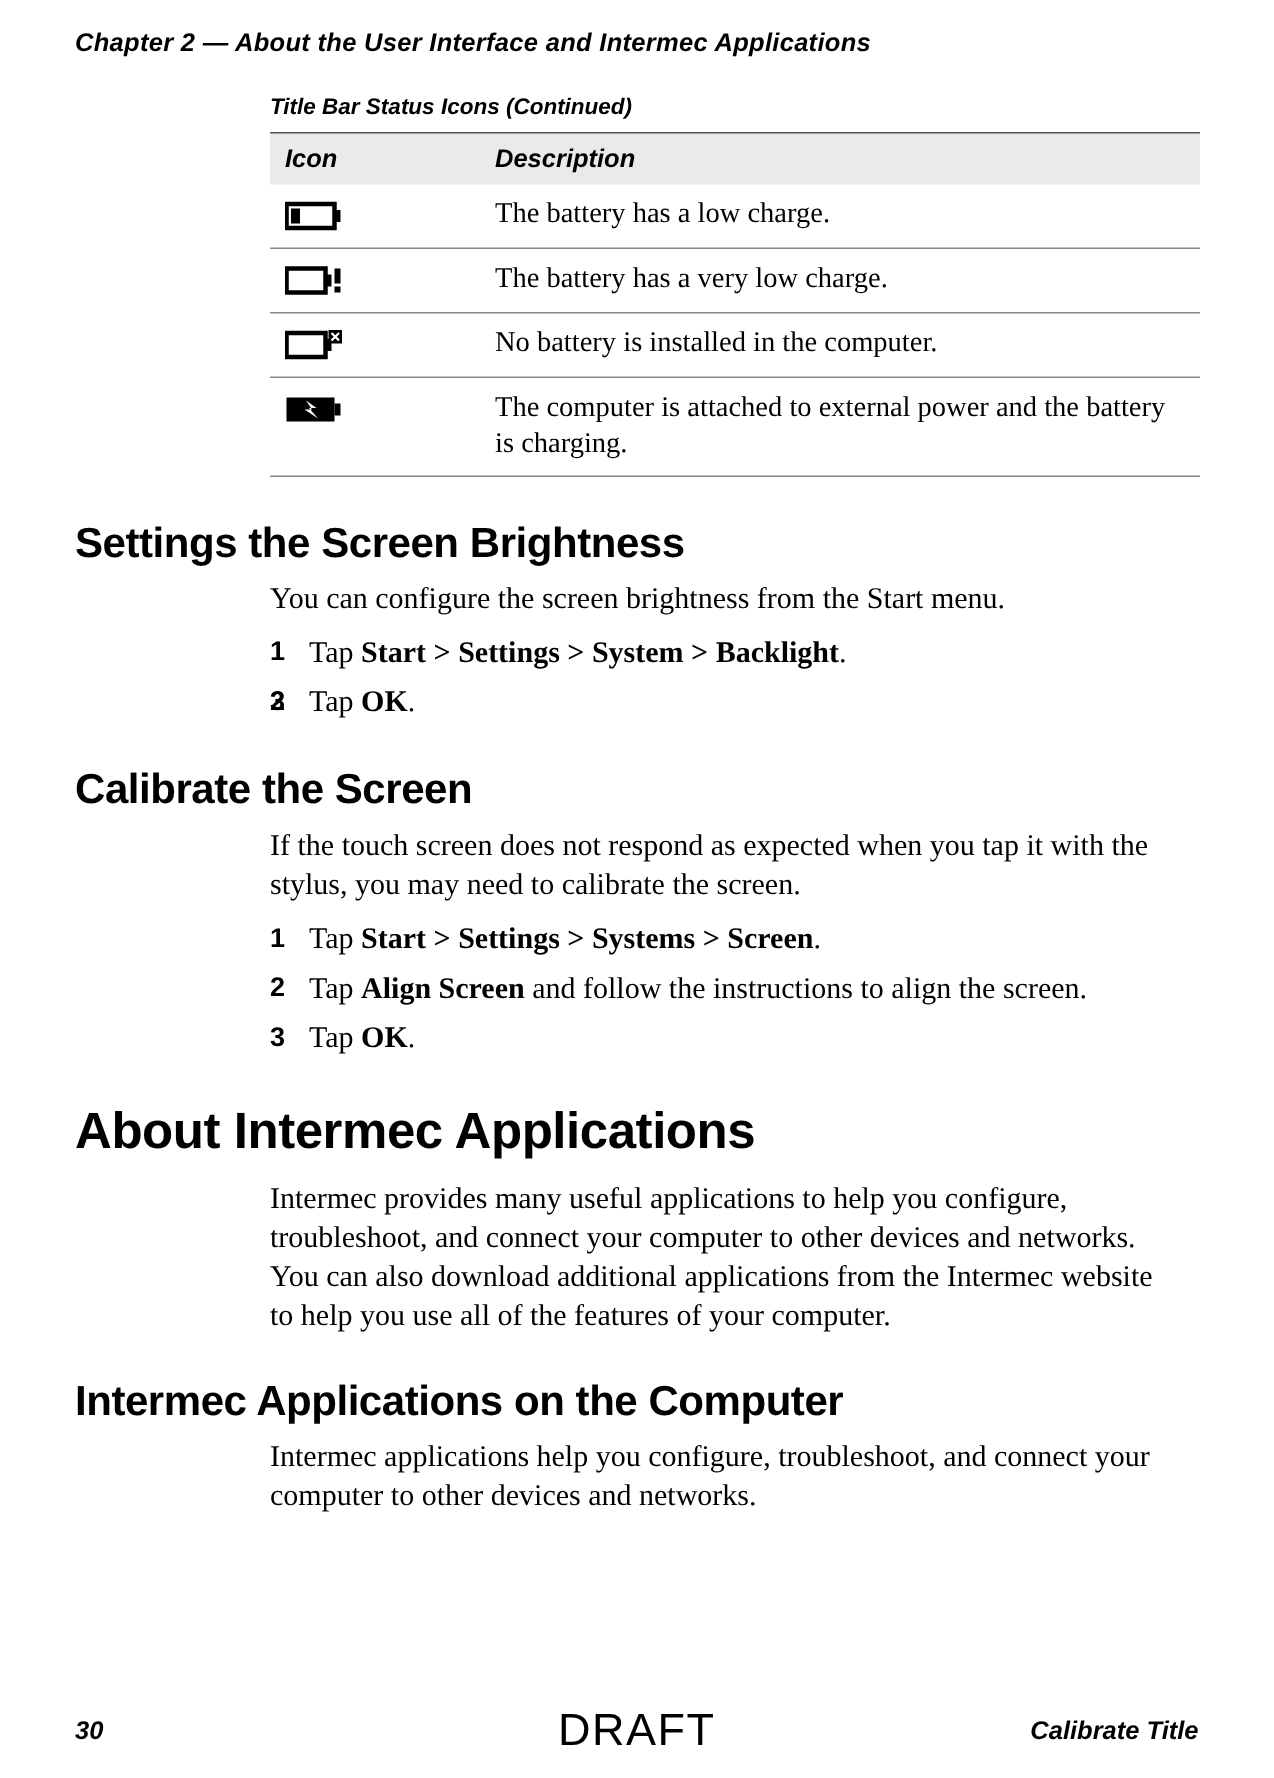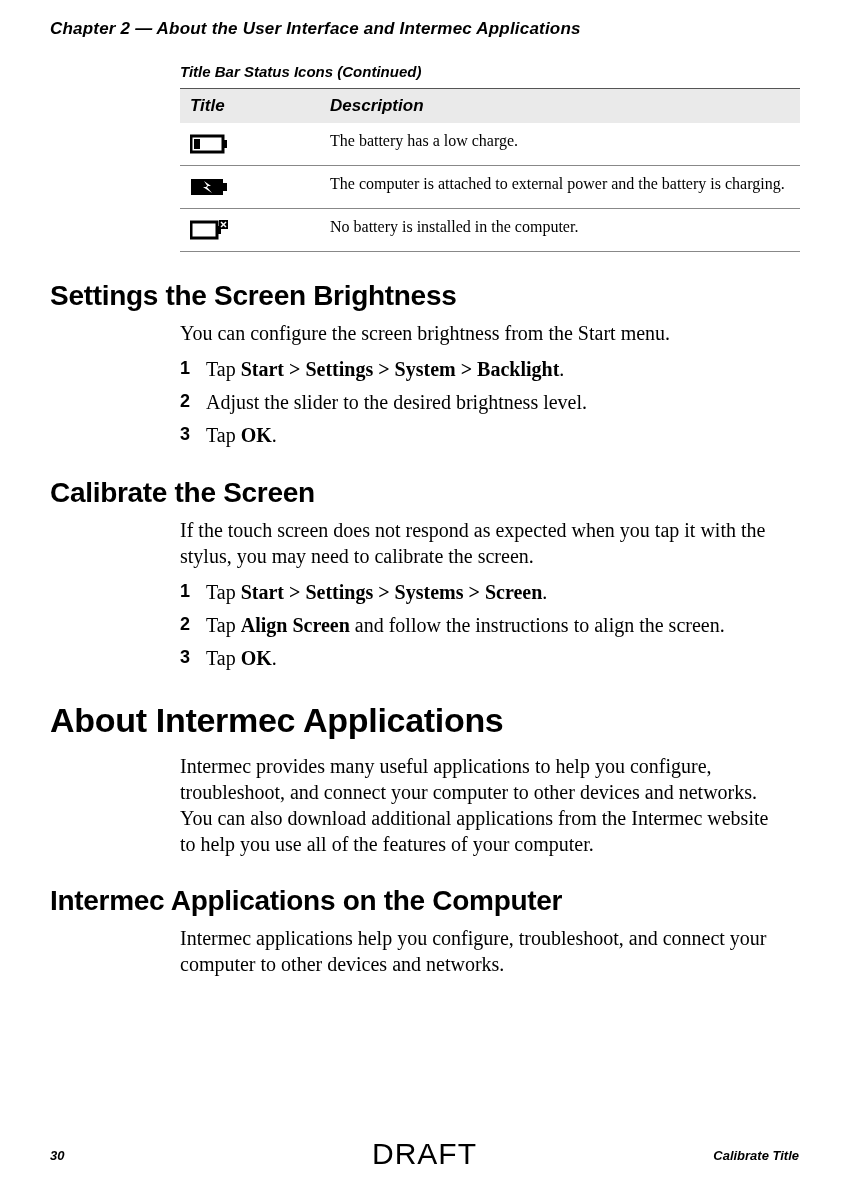--- a/index.html
+++ b/index.html
@@ -53,21 +53,21 @@
     font-style: italic;
     font-size: 17px;
     text-align: left;
     padding: 6px 10px;
   }
   table.status th.icon-col { width: 120px; }
   table.status td {
     border-bottom: 1px solid #888;
     padding: 8px 10px;
     vertical-align: top;
-    font-size: 16px;
+    font-size: 19px;
   }
   table.status td.icon-cell {
     padding-top: 10px;
     padding-bottom: 10px;
   }
   table.status td.icon-cell svg { display: block; }
 
   h2.section {
     font-family: 'Trebuchet MS', 'Arial Narrow', Arial, sans-serif;
     font-weight: bold;
@@ -113,21 +113,21 @@
   .b { font-weight: bold; }
   .footer {
     position: absolute;
     bottom: 20px;
     left: 0;
     right: 0;
     padding: 0 50px;
     font-family: 'Trebuchet MS', 'Arial Narrow', Arial, sans-serif;
     font-weight: bold;
     font-style: italic;
-    font-size: 13px;
+    font-size: 17px;
   }
   .footer .pn { float: left; }
   .footer .dt { float: right; }
   .draft {
     position: absolute;
     bottom: 12px;
     left: 0;
     right: 0;
     text-align: center;
     font-family: Arial, sans-serif;
@@ -141,71 +141,81 @@
 
 <div class="page">
 
   <div class="running-header">Chapter 2 — About the User Interface and Intermec Applications</div>
 
   <div class="table-title">Title Bar Status Icons  (Continued)</div>
 
   <table class="status">
     <thead>
       <tr>
-        <th class="icon-col">Title</th>
+        <th class="icon-col">Icon</th>
         <th>Description</th>
       </tr>
     </thead>
     <tbody>
       <tr>
         <td class="icon-cell">
           <svg width="38" height="22" viewBox="0 0 38 22">
             <rect x="1" y="3" width="32" height="16" fill="none" stroke="#000" stroke-width="3"></rect>
             <rect x="33" y="7" width="4" height="8" fill="#000"></rect>
             <rect x="4" y="6" width="6" height="10" fill="#000"></rect>
           </svg>
         </td>
         <td>The battery has a low charge.</td>
       </tr>
       <tr>
         <td class="icon-cell">
           <svg width="38" height="22" viewBox="0 0 38 22">
-            <rect x="1" y="3" width="32" height="16" fill="#000"></rect>
-            <rect x="33" y="7" width="4" height="8" fill="#000"></rect>
-            <polygon points="14,5 21,10 16,10 22,17 13,11 18,11" fill="#fff"></polygon>
-          </svg>
-        </td>
-        <td>The computer is attached to external power and the battery is charging.</td>
+            <rect x="1" y="3" width="26" height="16" fill="none" stroke="#000" stroke-width="3"></rect>
+            <rect x="27" y="7" width="4" height="8" fill="#000"></rect>
+            <rect x="33" y="3" width="4" height="10" fill="#000"></rect>
+            <rect x="33" y="15" width="4" height="4" fill="#000"></rect>
+          </svg>
+        </td>
+        <td>The battery has a very low charge.</td>
       </tr>
       <tr>
         <td class="icon-cell">
           <svg width="38" height="22" viewBox="0 0 38 22">
             <rect x="1" y="3" width="26" height="16" fill="none" stroke="#000" stroke-width="3"></rect>
             <rect x="27" y="7" width="4" height="8" fill="#000"></rect>
             <rect x="29" y="1" width="9" height="9" fill="#000"></rect>
             <line x1="31" y1="3" x2="36" y2="8" stroke="#fff" stroke-width="1.5"></line>
             <line x1="36" y1="3" x2="31" y2="8" stroke="#fff" stroke-width="1.5"></line>
           </svg>
         </td>
         <td>No battery is installed in the computer.</td>
       </tr>
+      <tr>
+        <td class="icon-cell">
+          <svg width="38" height="22" viewBox="0 0 38 22">
+            <rect x="1" y="3" width="32" height="16" fill="#000"></rect>
+            <rect x="33" y="7" width="4" height="8" fill="#000"></rect>
+            <polygon points="14,5 21,10 16,10 22,17 13,11 18,11" fill="#fff"></polygon>
+          </svg>
+        </td>
+        <td>The computer is attached to external power and the battery is charging.</td>
+      </tr>
     </tbody>
   </table>
 
   <h2 class="section">Settings the Screen Brightness</h2>
   <div class="body-indent">
     <p class="body">You can configure the screen brightness from the Start menu.</p>
     <ol class="steps">
       <li>
         <span class="num">1</span>
         <span>Tap </span><span class="b">Start &gt; Settings &gt; System &gt; Backlight</span><span>.</span>
       </li>
       <li>
         <span class="num">2</span>
-        <span>Adjust the slider to the desired brightness level.</span>
       </li>
       <li>
         <span class="num">3</span>
         <span>Tap </span><span class="b">OK</span><span>.</span>
       </li>
     </ol>
   </div>
 
   <h2 class="section">Calibrate the Screen</h2>
   <div class="body-indent">

